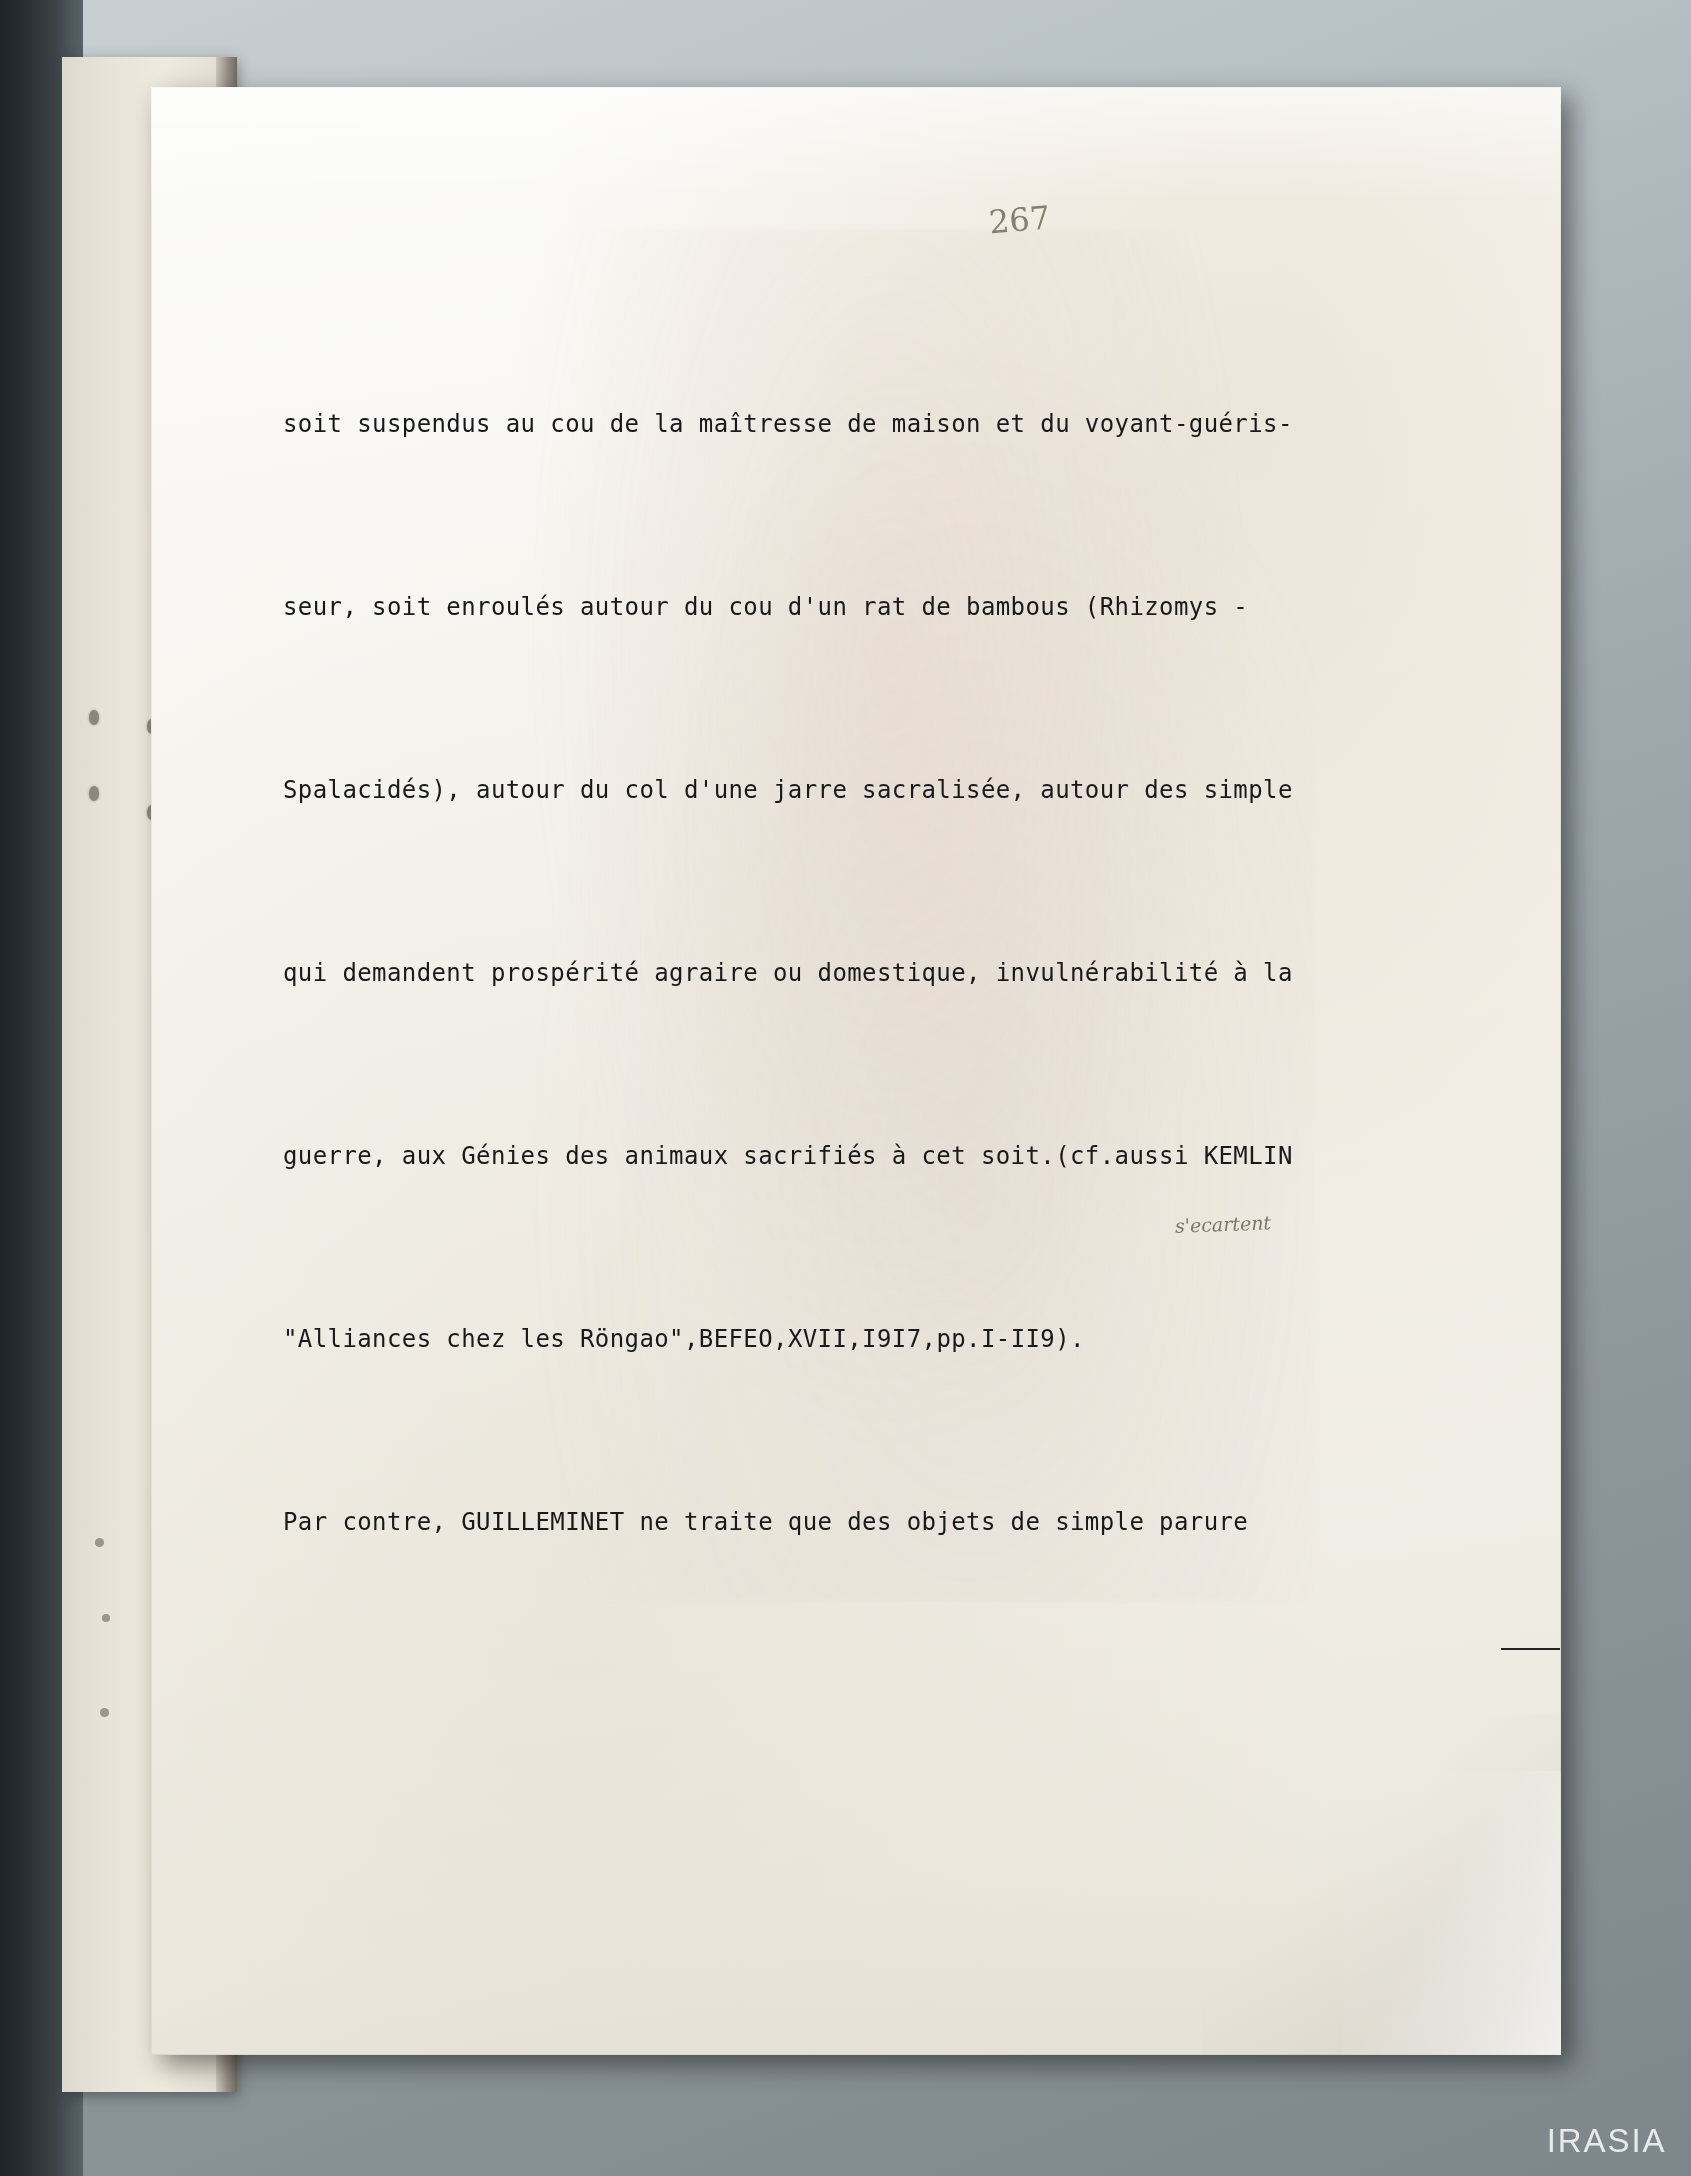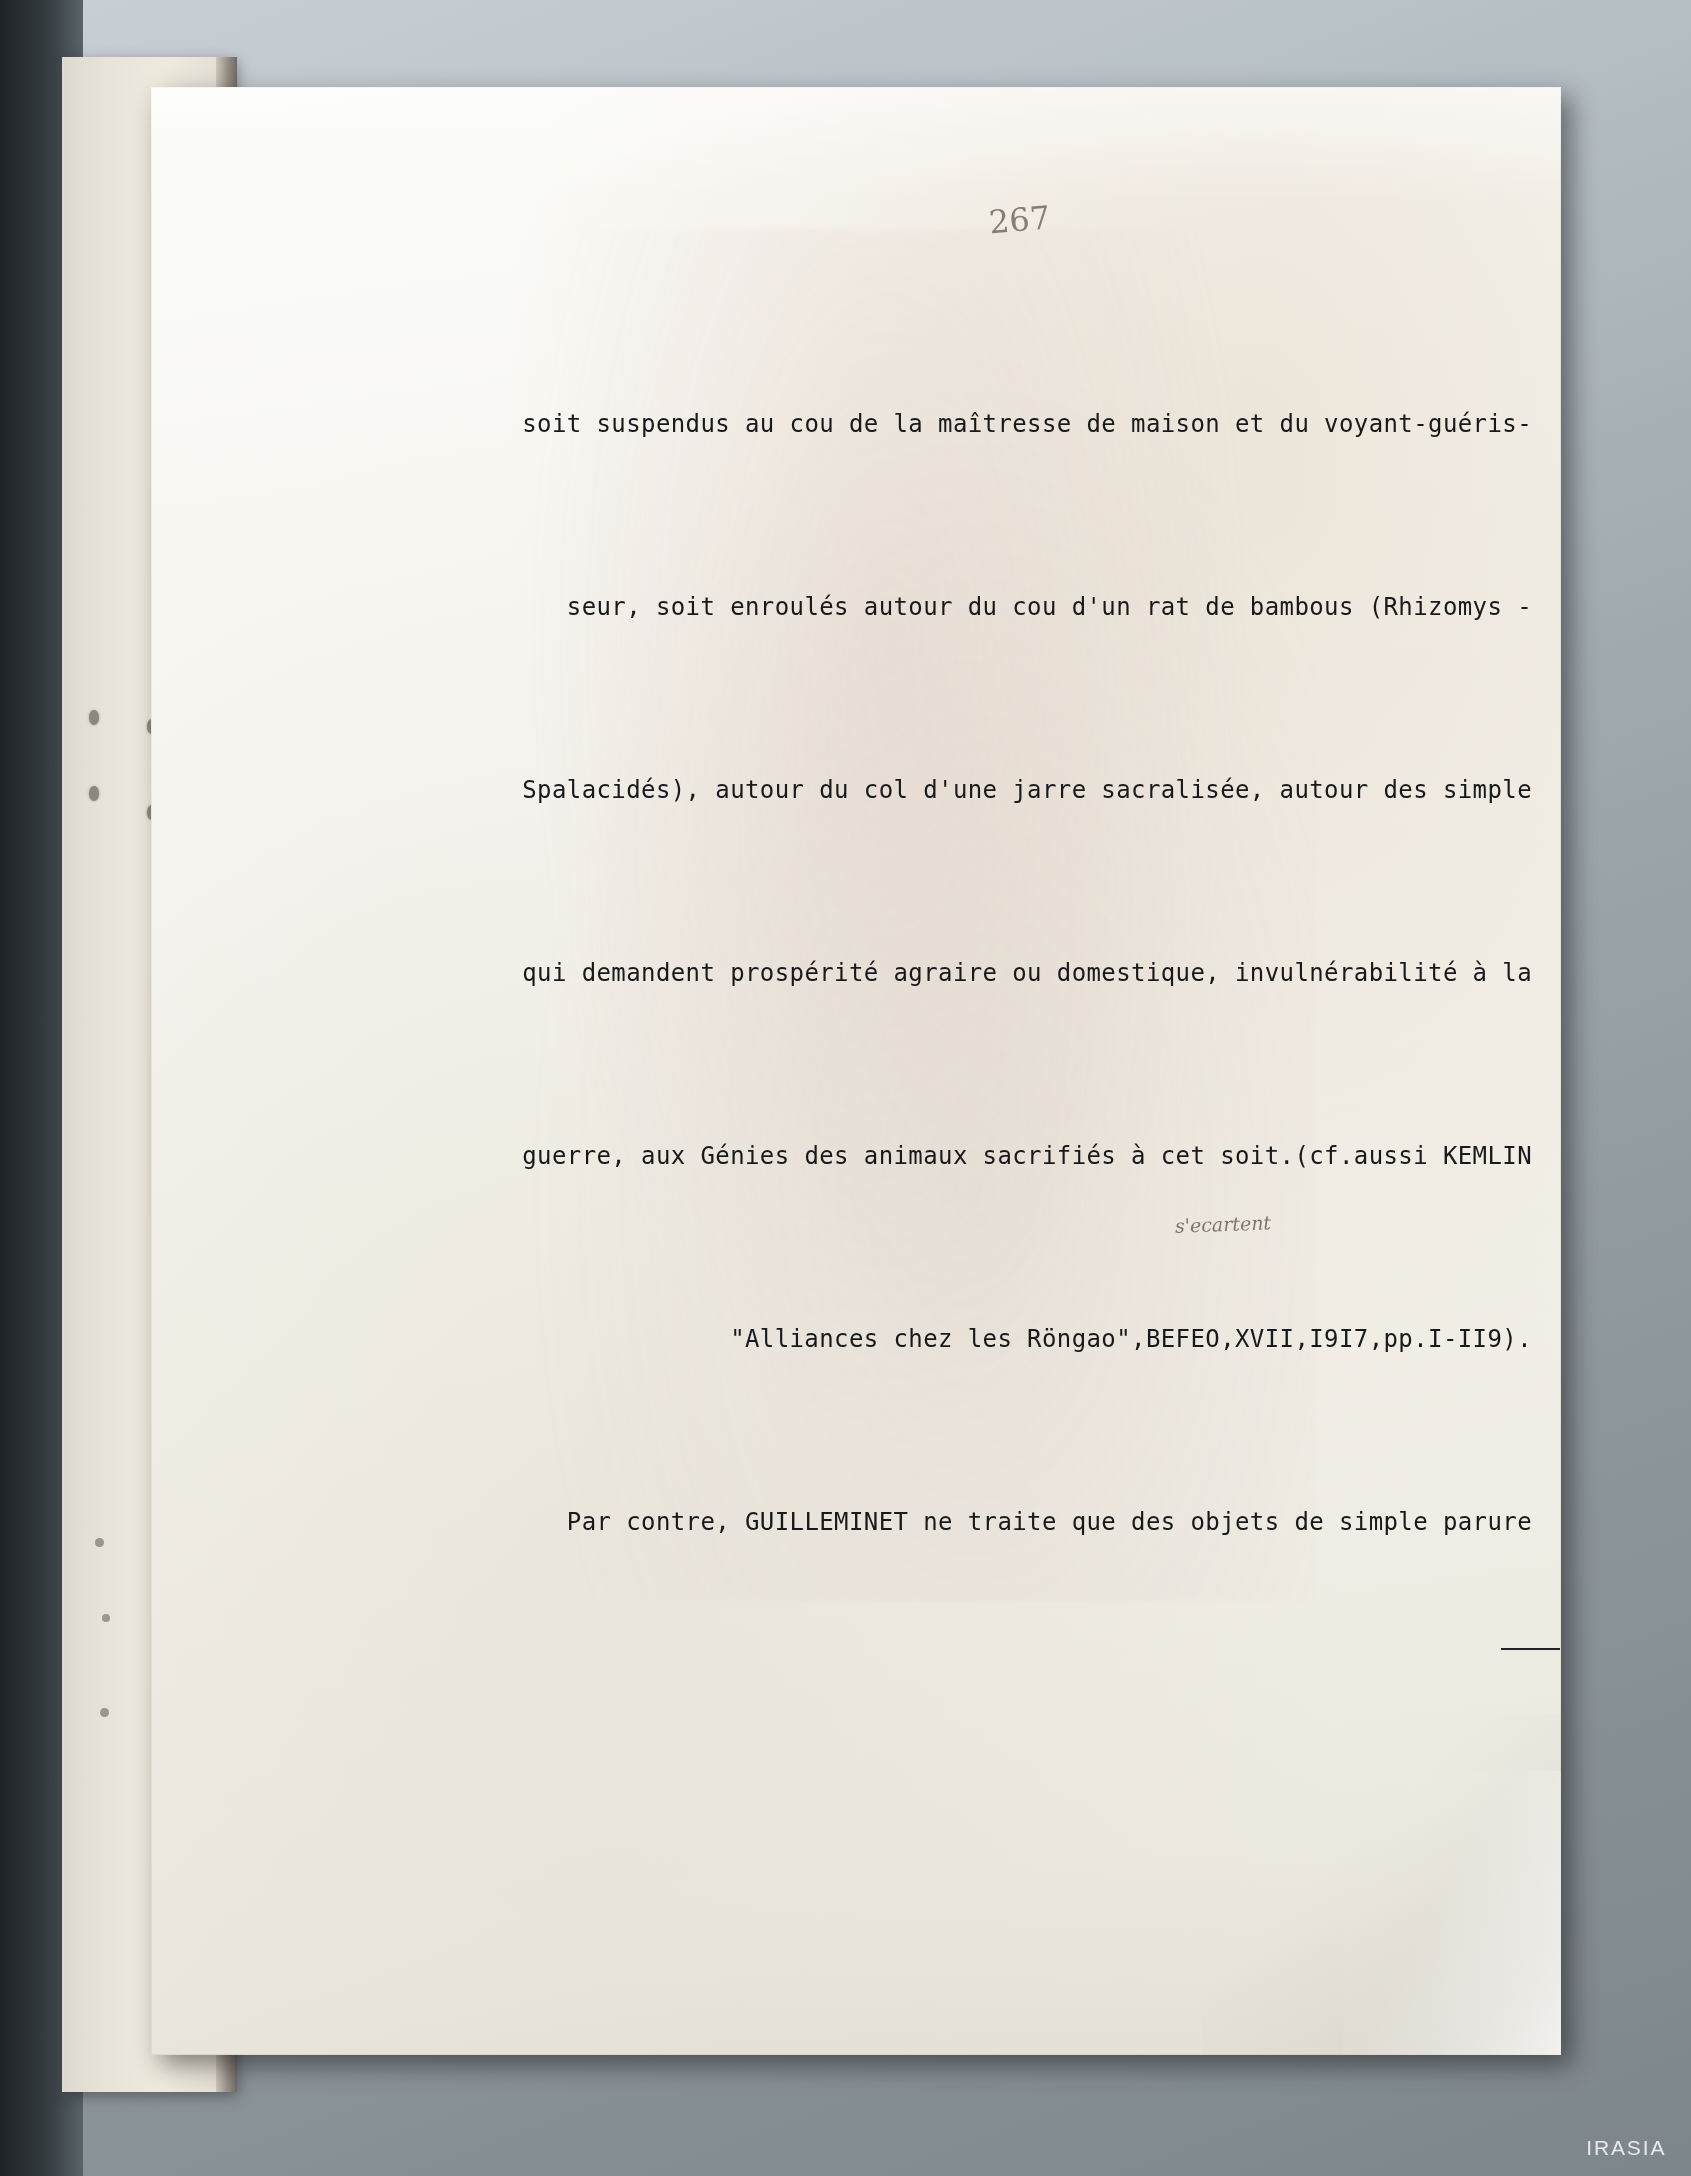--- a/index.html
+++ b/index.html
@@ -101,21 +101,21 @@
     position: absolute;
     left: 132px;
     top: 185px;
     width: 1249px;
     color: #17191b;
     font-size: 24px;
     line-height: 61px;
     letter-spacing: 0.4px;
     white-space: pre;
   }
-  .line { height: 61px; text-align: right; }
+  .line { height: 61px; }
   .u { text-underline-offset: 4.7px; }
 
   
   .pencil {
     position: absolute;
     color: #6a6257;
     font-family: "DejaVu Serif", serif;
     font-style: italic;
     opacity: 0.85;
   }
@@ -138,21 +138,21 @@
     position: absolute;
     left: 1350px; top: 1561px;
     width: 59px; height: 1.9px;
     background: #222;
   }
   .watermark {
     position: absolute;
     right: 24.6px; bottom: 17px;
     color: #f2f2f2;
     font-family: "Liberation Sans", sans-serif;
-    font-size: 21px;
+    font-size: 33px;
     letter-spacing: 1.9px;
     opacity: 0.92;
   }
 </style>
 </head>
 <body>
 
 <div class="scan">
 
   <div class="gutter-dark"></div>

